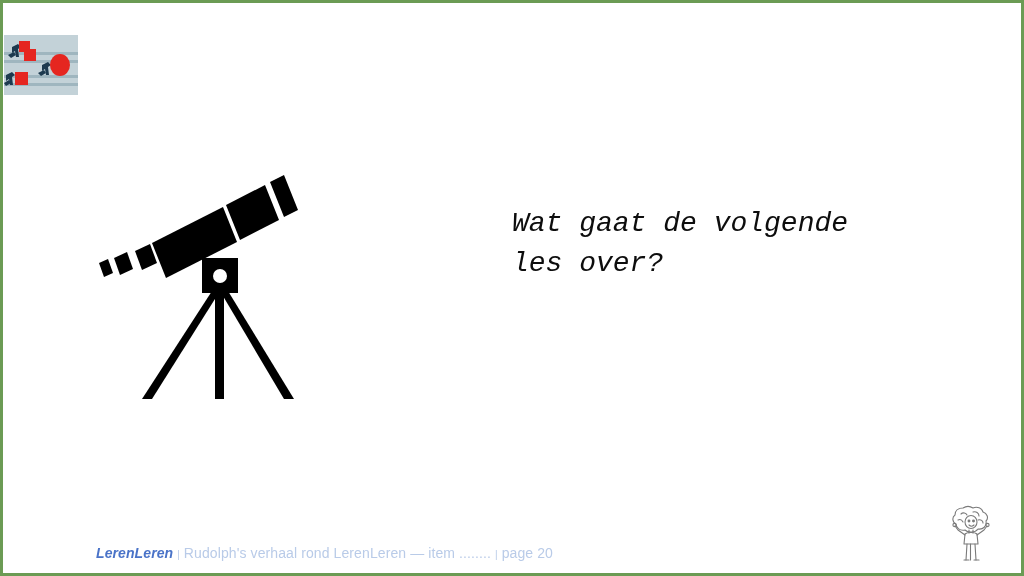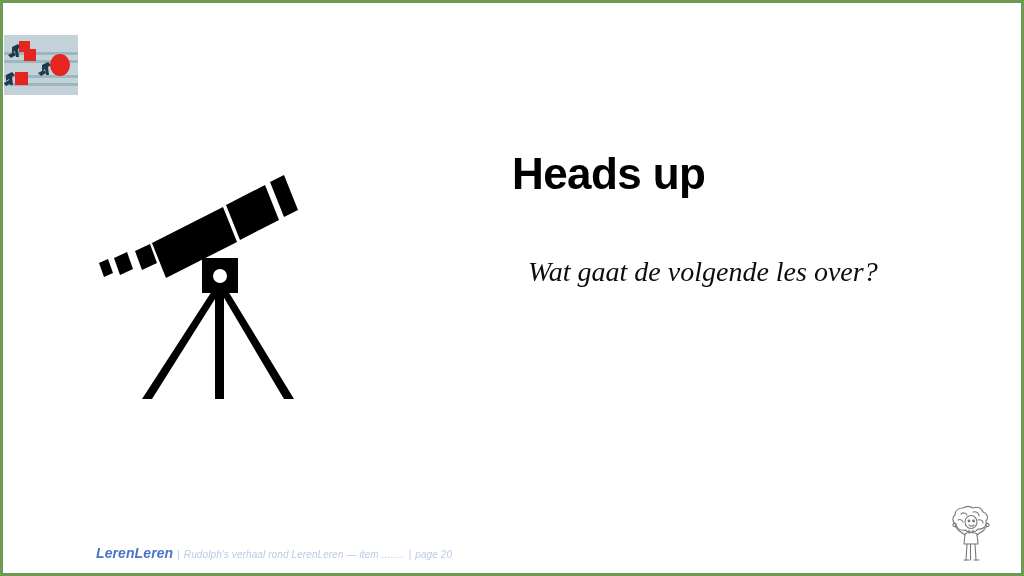--- a/index.html
+++ b/index.html
@@ -67,24 +67,24 @@
     font-family: "Liberation Sans", sans-serif;
     font-size: 44px;
     font-weight: bold;
     color: #000000;
     letter-spacing: -0.6px;
     line-height: 1.1;
     margin: 0;
     padding: 0;
   }
   #slide-body {
-    margin: 16px;
+    margin: 0;
     padding: 0;
     margin-top: 54px;
-    font-family: Liberation Serif, serif;
+    font-family: Liberation Mono, monospace;
     font-style: italic;
     font-size: 28px;
     line-height: 1.42;
     color: #0d0d0d;
     max-width: 370px;
   }
   
   #footer {
     position: absolute;
     left: 96px;
@@ -99,23 +99,22 @@
     color: #4a73c8;
     font-size: 14px;
     letter-spacing: 0.1px;
   }
   #footer-sep-1, #footer-sep-2 {
     color: #b9cbe8;
     padding: 0 4px;
   }
   #footer-desc, #footer-page {
     color: #b9cbe8;
-    font-size: 10px;
+    font-size: 14px;
     letter-spacing: 0.1px;
-    font-style: italic;
   }
   
   #mascot {
     position: absolute;
     left: 951px;
     top: 504px;
     width: 40px;
     height: 58px;
   }
   #mascot svg { display: block; }
@@ -179,21 +178,20 @@
         <rect x="119" y="128" width="9" height="108"></rect>
 
         <polygon points="116,128 124,128 56,236 46,236"></polygon>
 
         <polygon points="124,128 132,128 198,236 188,236"></polygon>
       </g>
     </svg>
   </div>
 
   <div id="text-column">
-    <h1 id="slide-title">Heads up</h1>
     <p id="slide-body">Wat gaat de volgende les over?</p>
   </div>
 
   <div id="footer">
     <span id="footer-brand">LerenLeren</span><span id="footer-sep-1">|</span><span id="footer-desc">Rudolph's verhaal rond LerenLeren — item ........</span><span id="footer-sep-2">|</span><span id="footer-page">page 20</span>
   </div>
 
   <div id="mascot">
     <svg width="40" height="58" viewBox="0 0 40 58" xmlns="http://www.w3.org/2000/svg">
       <g fill="none" stroke="#7a7a7a" stroke-width="1.1" stroke-linecap="round" stroke-linejoin="round">

